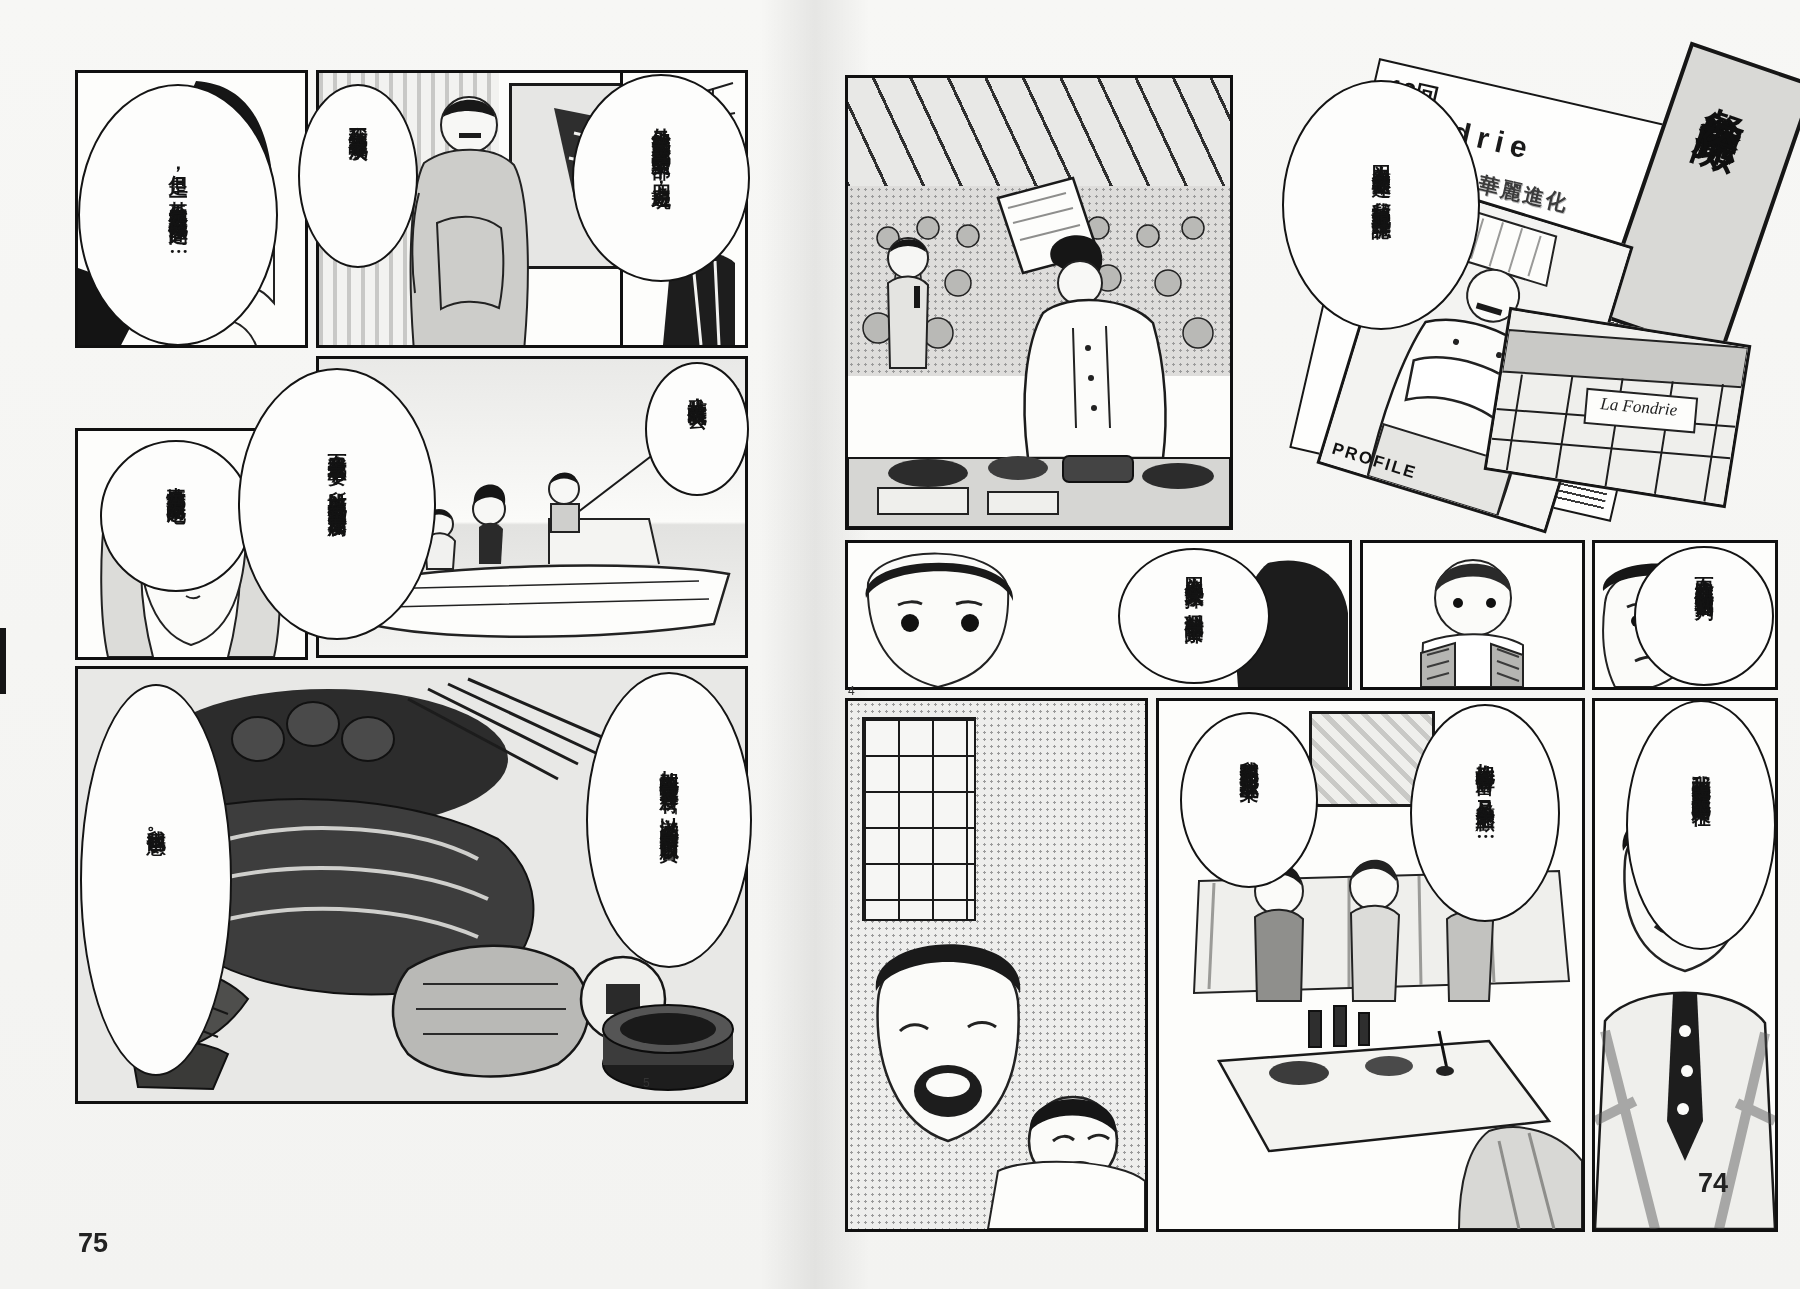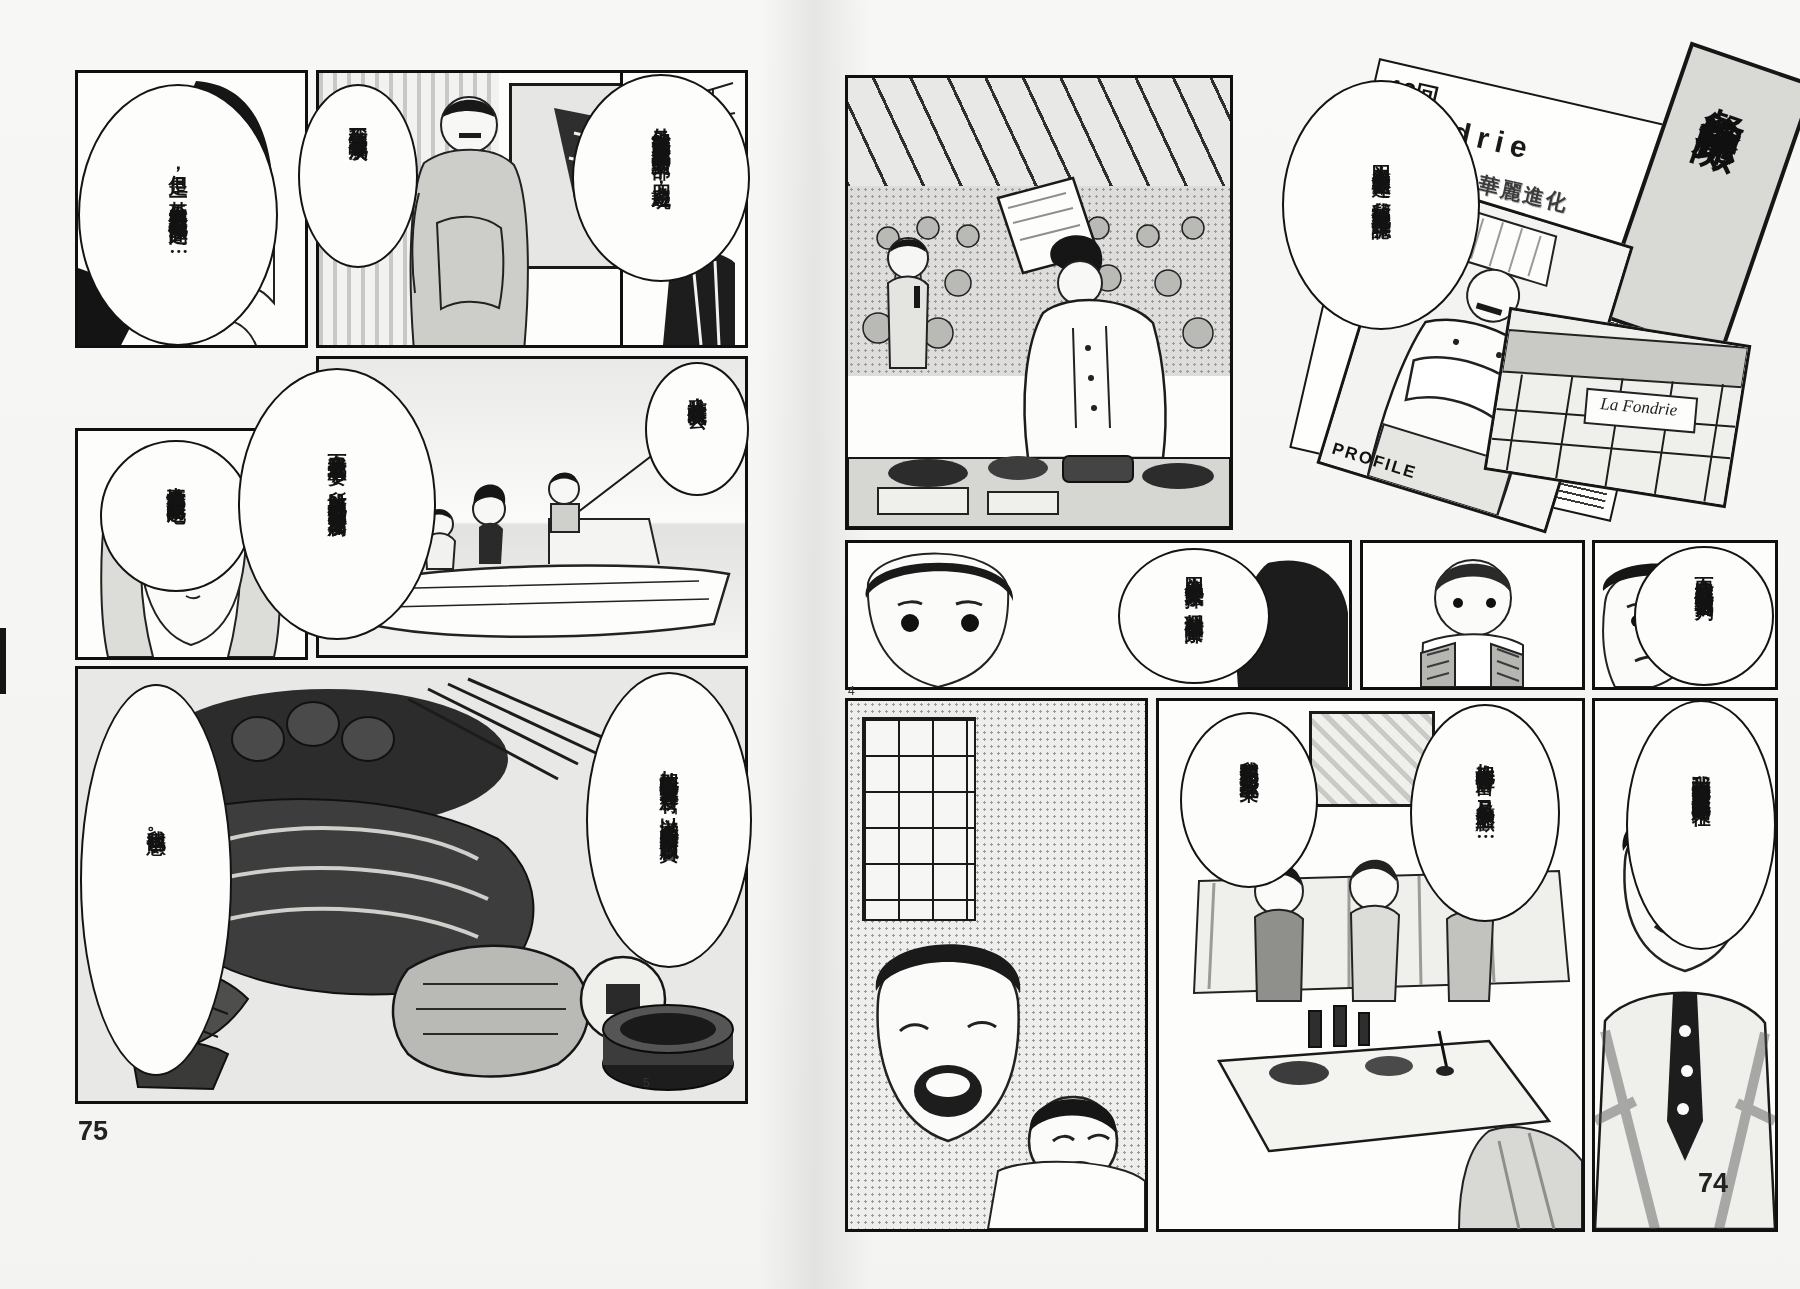--- a/index.html
+++ b/index.html
@@ -150,21 +150,21 @@
     </svg>
   </div>
 
   <div class="bubble" style="left:80px;top:684px;width:152px;height:392px;">
     <span class="vtext" style="height:132px;">我也同意了。</span>
   </div>
   <div class="bubble" style="left:586px;top:672px;width:166px;height:296px;">
     <span class="vtext" style="height:132px;">加地崎說要從全世界進口食材，以「瀨森主廚的食材」加以販賣，</span>
   </div>
   <div class="marker" style="left:643px;top:1076px;">5</div>
-  <div class="pagenum" style="left:78px;top:1116px;">75</div>
+  <div class="pagenum" style="left:78px;top:1228px;">75</div>
 
   <div class="panel" style="left:845px;top:75px;width:388px;height:455px;">
     <div style="position:absolute;left:0;top:0;width:388px;height:110px;background:repeating-linear-gradient(65deg,#2f2f2f 0 3px,#e8e8e6 3px 34px),repeating-linear-gradient(-25deg,#55555533 0 2px,transparent 2px 26px);"></div>
     <div class="dots" style="position:absolute;left:0;top:108px;width:388px;height:190px;background-color:#dedddb;"></div>
     <svg width="382" height="449" viewBox="0 0 382 449" style="position:absolute;left:0;top:0;">
       <g fill="#b9b9b6" stroke="#222" stroke-width="1.5">
         <circle cx="40" cy="160" r="11"></circle>
           <circle cx="80" cy="150" r="11"></circle>
           <circle cx="120" cy="158" r="11"></circle>
         <circle cx="250" cy="150" r="11"></circle>

